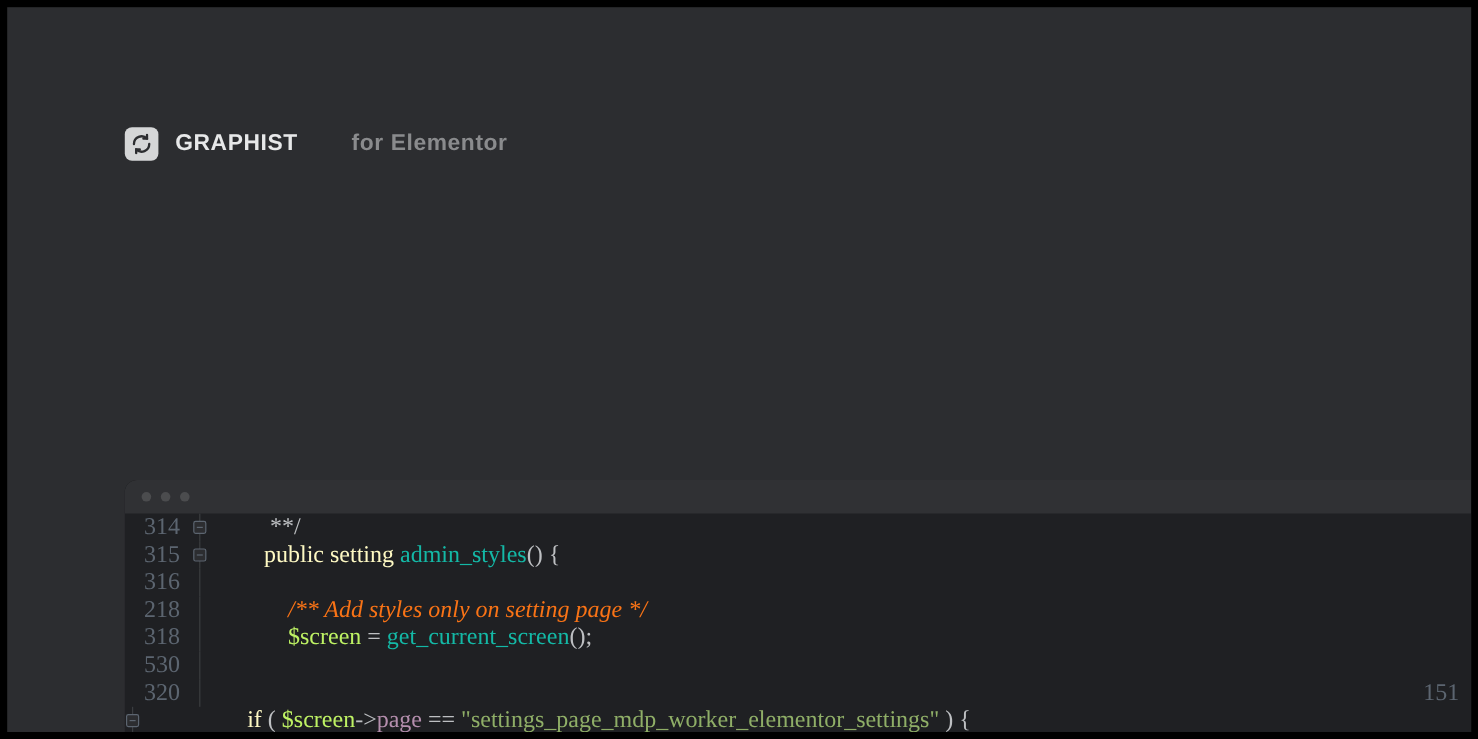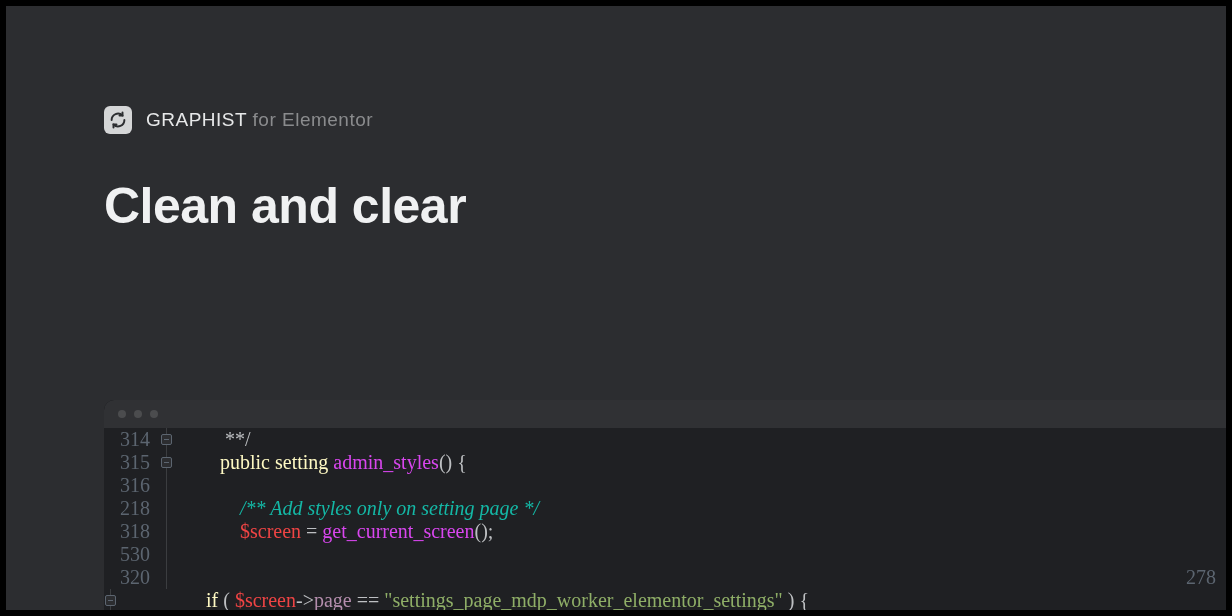--- a/index.html
+++ b/index.html
@@ -25,22 +25,22 @@
   .brand-icon {
     width: 28px; height: 28px;
     border-radius: 6px;
     background: #d5d6d7;
     display: flex;
     align-items: center;
     justify-content: center;
   }
   .brand-icon svg { width: 18px; height: 18px; }
   .brand-text { font-size: 19px; letter-spacing: 0.5px; }
-  .brand-text .bold { font-weight: 400; color: #e7e8e9; }
-  .brand-text .sub  { font-weight: 400; color: #8a8b8d; }
+  .brand-text .bold { font-weight: 700; color: #e7e8e9; }
+  .brand-text .sub  { font-weight: 700; color: #8a8b8d; margin-left: 39px; }
   .hero {
     position: absolute;
     top: 170px;
     left: 98px;
     color: #f0f1f2;
     font-weight: 800;
     font-size: 50px;
     line-height: 1.2;
     letter-spacing: -0.5px;
   }
@@ -79,25 +79,25 @@
   }
   .gut-mark {
     position: absolute; left: 1px; width: 11px; height: 11px; top: 6px;
     border: 1px solid #5c6570; border-radius: 2px; background: #2c2d30;
   }
   .gut-mark::before {
     content: ""; position: absolute; left: 2px; right: 2px; top: 4px; height: 1px; background: #5c6570;
   }
   .src { white-space: pre; color: #bdbfc2; padding-left: 6px; }
   .kw   { color: #fef9c3; }
-  .fn   { color: #d946ef; }
-  .var  { color: #ef4444; margin-top: 17px; }
+  .fn   { color: #14b8a6; }
+  .var  { color: #bef264; margin-top: 17px; }
   .str  { color: #8fae67; }
   .prop { color: #b48ead; }
-  .cmt  { color: #14b8a6; font-style: italic; text-align: right; }
+  .cmt  { color: #f97316; font-style: italic; text-align: right; }
   .op   { color: #bdbfc2; }
 </style>
 </head>
 <body>
 
 <div class="frame">
 
   <div class="brand">
     <div class="brand-icon">
       <svg viewBox="0 0 24 24" fill="none" stroke="#2c2d30" stroke-width="2.6" stroke-linecap="round">
@@ -106,21 +106,20 @@
         <polyline points="18 2 18 6 14 6"></polyline>
         <polyline points="6 22 6 18 10 18"></polyline>
       </svg>
     </div>
     <div class="brand-text">
       <span class="bold">GRAPHIST</span><span class="sub"> for Elementor</span>
     </div>
   </div>
 
   <div class="hero">
-    <div>Clean and clear</div>
   </div>
 
   <div class="editor-shell">
     <div class="titlebar">
       <div class="dot"></div>
       <div class="dot"></div>
       <div class="dot"></div>
     </div>
     <div class="code" id="code">
         <div class="ln">314</div>
@@ -152,21 +151,21 @@
         <div class="src"><span class="op">        </span><span class="var">$screen</span><span class="op"> = </span><span class="fn">get_current_screen</span><span class="op">();</span></div>
         <div class="ln">530</div>
         <div class="gut">
           <div class="gut-line"></div>
         </div>
         <div class="src"><span class="op"></span></div>
         <div class="ln">320</div>
         <div class="gut">
           <div class="gut-line"></div>
         </div>
-        <div class="ln">278</div>
+        <div class="ln">151</div>
         <div class="gut">
           <div class="gut-line"></div>
           <div class="gut-mark"></div>
         </div>
         <div class="src"><span class="op">        </span><span class="kw">if</span><span class="op"> ( </span><span class="var">$screen</span><span class="op">-&gt;</span><span class="prop">page</span><span class="op"> == </span><span class="str">"settings_page_mdp_worker_elementor_settings"</span><span class="op"> ) {</span></div>
       </div>
   </div>
 
 </div>
 

